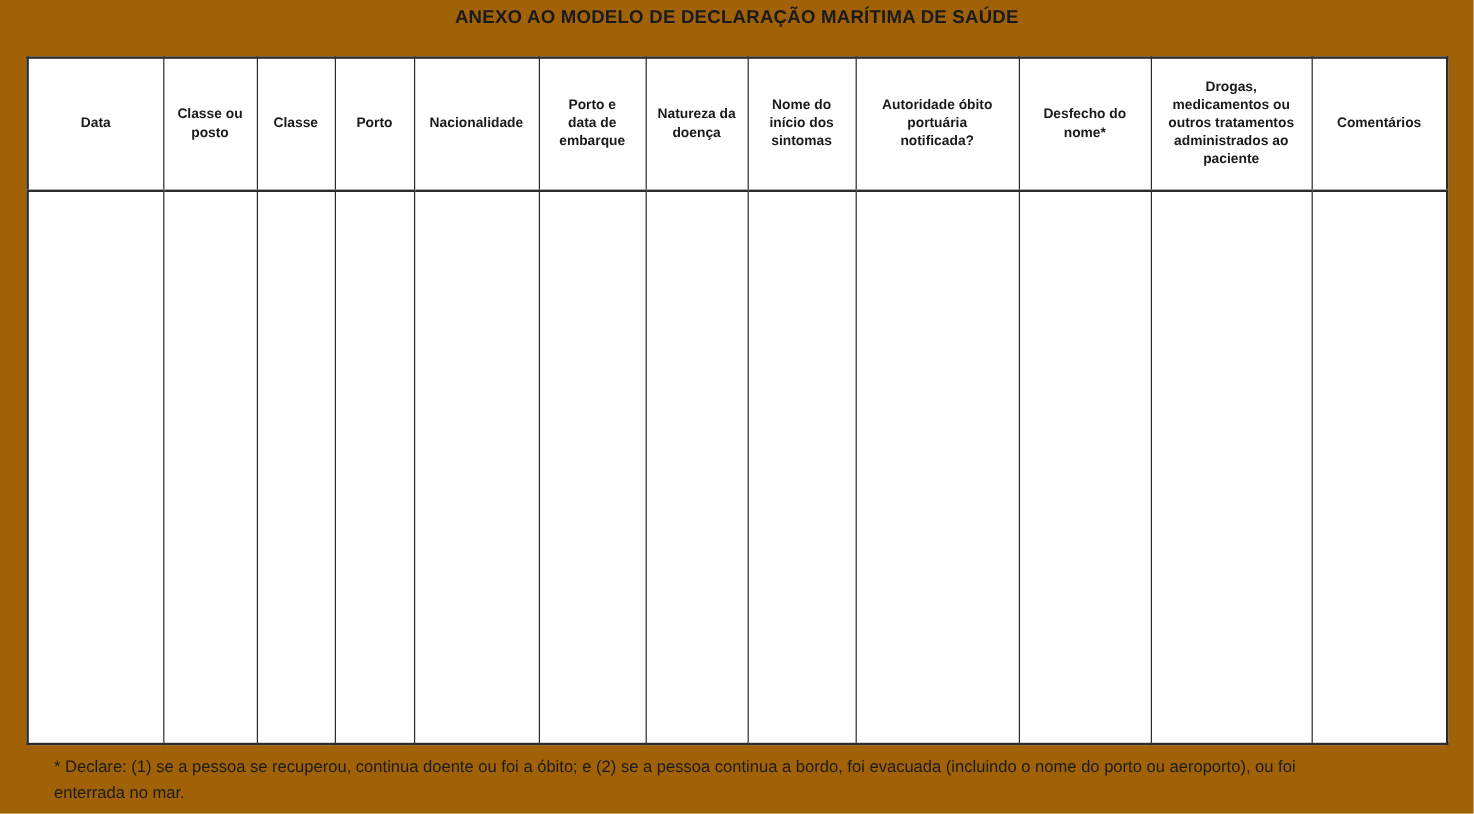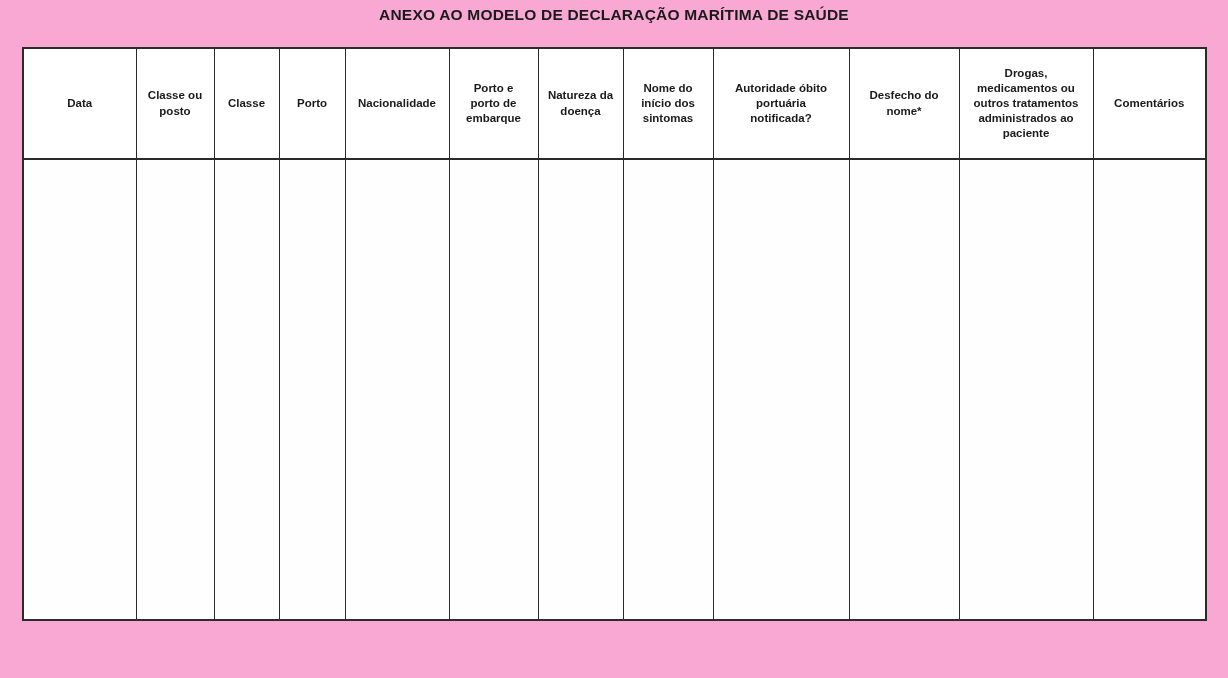--- a/index.html
+++ b/index.html
@@ -5,21 +5,21 @@
   html, body { margin: 0; padding: 0; }
   body {
     width: 1228px; height: 678px;
     background: #ffffff;
     font-family: "Liberation Sans", sans-serif;
     color: #1c1c1c;
   }
   .sheet {
     position: relative;
     width: 1228px; height: 678px;
-    background: #f9a8d4;
+    background: #a16207;
     overflow: hidden;
   }
   .doc-title {
     position: absolute;
     top: 6px; left: 0; width: 100%;
     text-align: center;
     font-size: 15.5px;
     font-weight: bold;
     letter-spacing: 0.2px;
     color: #1a1a1a;
@@ -87,21 +87,21 @@
     </colgroup>
     <thead>
       <tr>
         <th>Data</th>
         <th>Classe ou
 posto</th>
         <th>Classe</th>
         <th>Porto</th>
         <th>Nacionalidade</th>
         <th>Porto e
-porto de
+data de
 embarque</th>
         <th>Natureza da
 doença</th>
         <th>Nome do
 início dos
 sintomas</th>
         <th>Autoridade óbito
 portuária
 notificada?</th>
         <th>Desfecho do
@@ -125,14 +125,16 @@
         <td></td>
         <td></td>
         <td></td>
         <td></td>
         <td></td>
         <td></td>
       </tr>
     </tbody>
   </table>
 
+  <div class="footnote">* Declare: (1) se a pessoa se recuperou, continua doente ou foi a óbito; e (2) se a pessoa continua a bordo, foi evacuada (incluindo o nome do porto ou aeroporto), ou foi
+enterrada no mar.</div>
 
 </div>
 
 </body></html>

